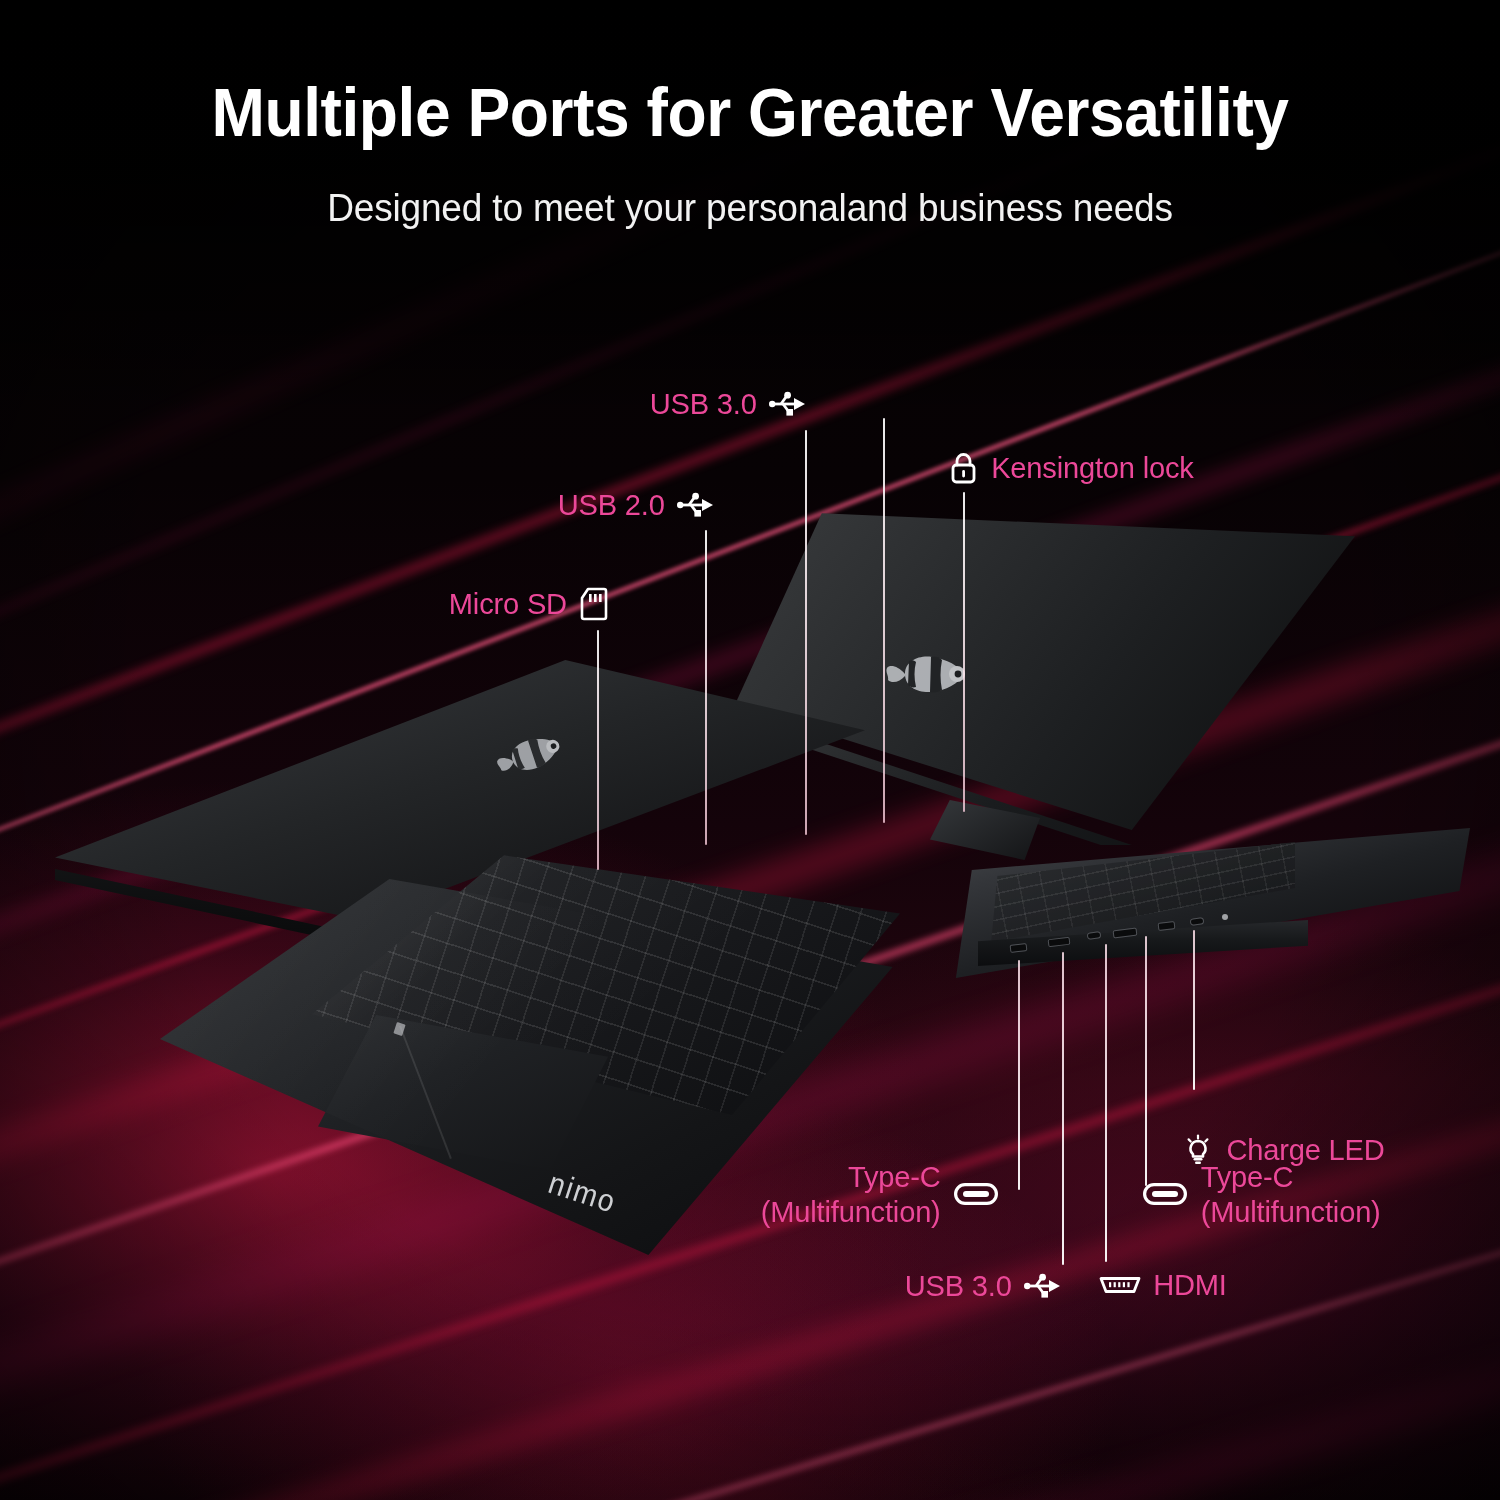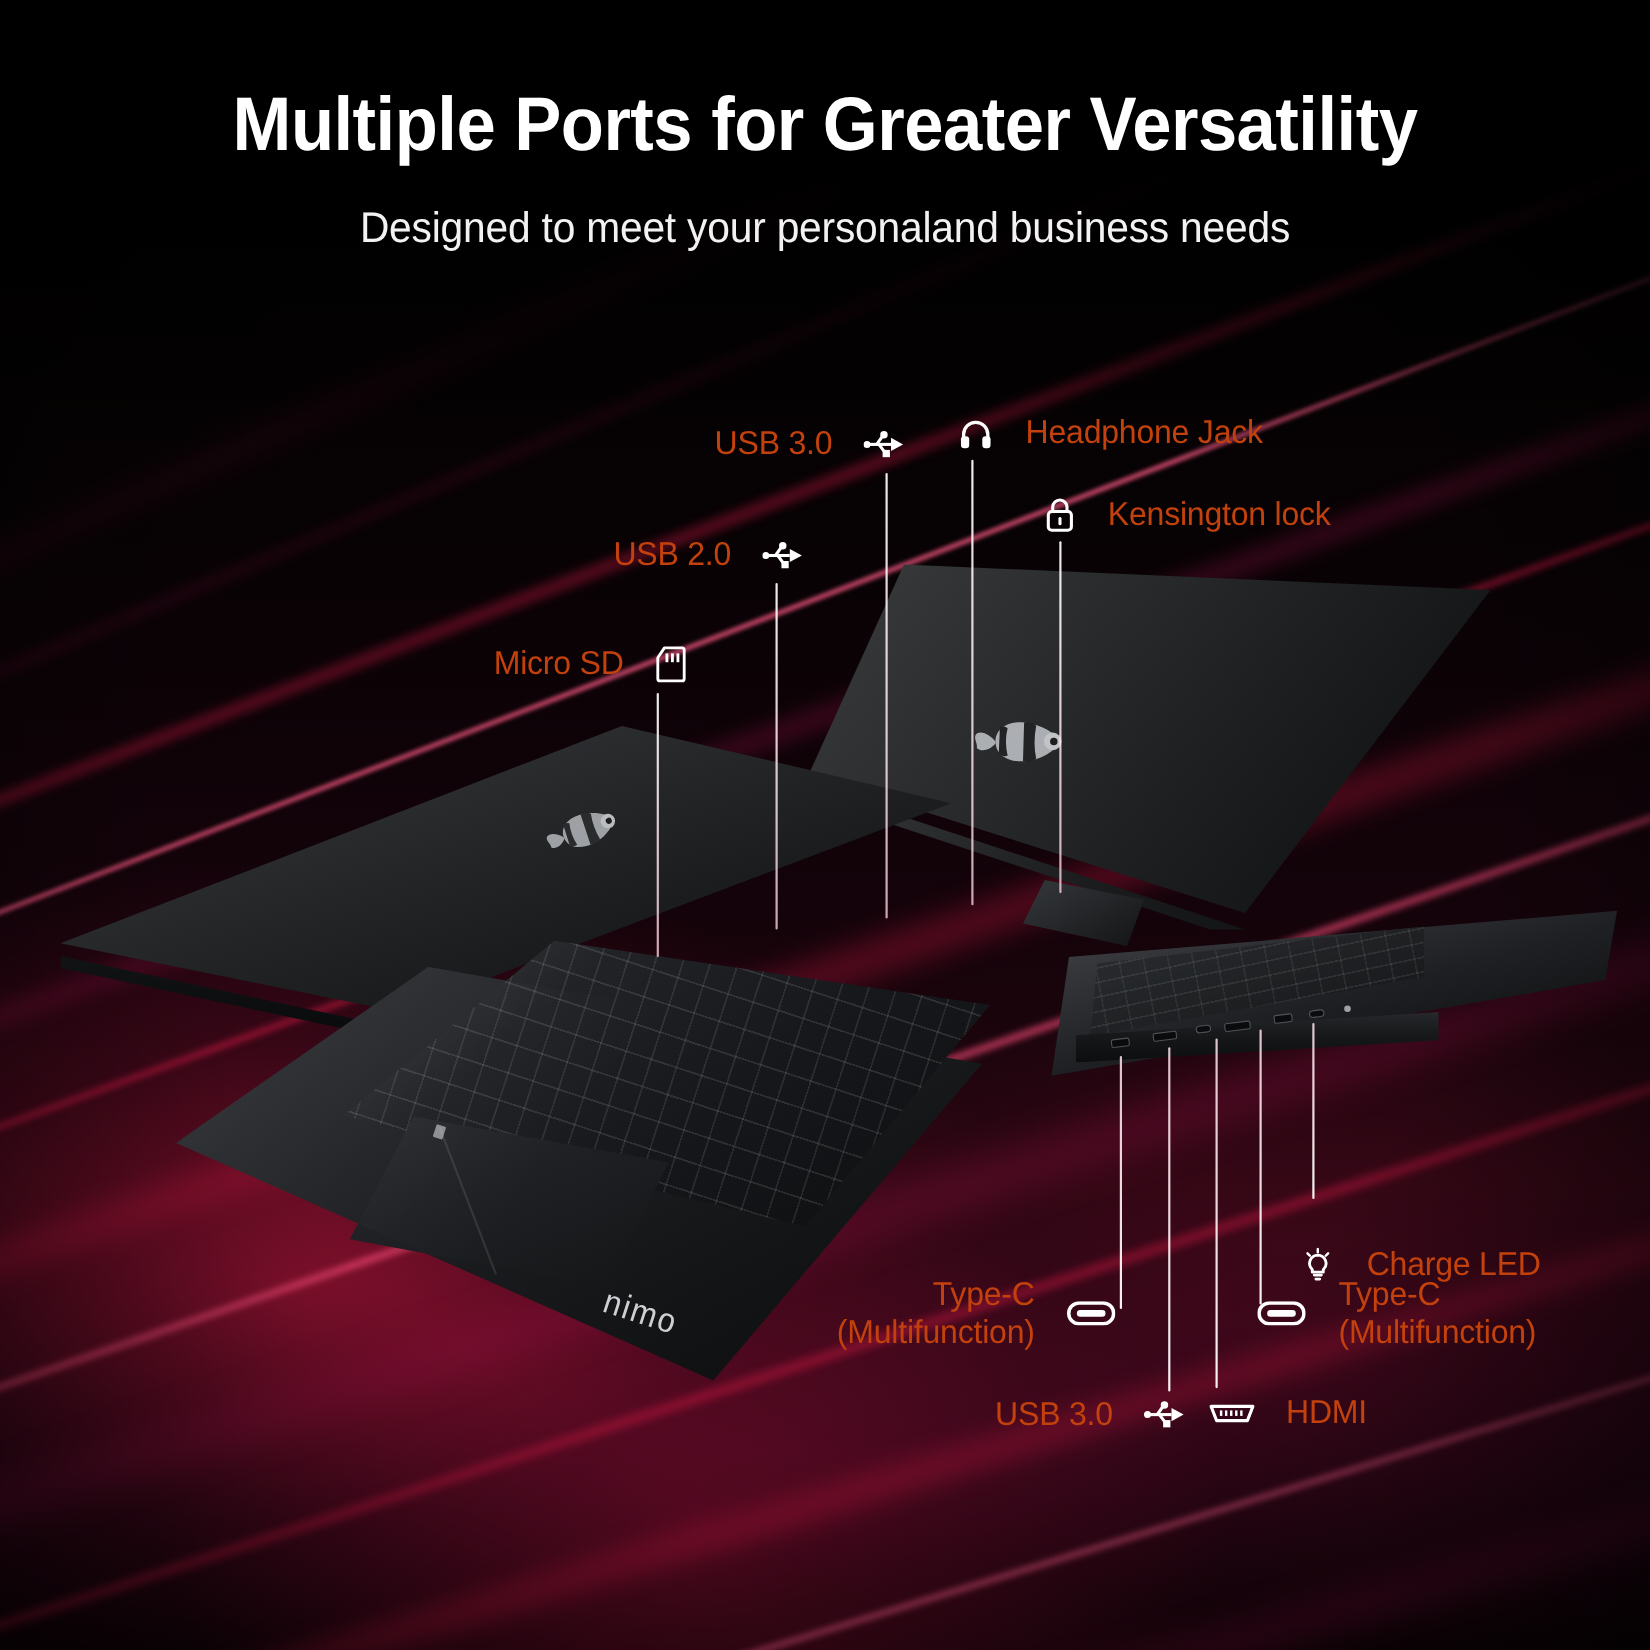--- a/index.html
+++ b/index.html
@@ -232,22 +232,22 @@
     border-radius: 1px;
   }
   .leader.down {
     background: linear-gradient(180deg, rgba(255,225,235,0.85), rgba(255,255,255,0.95));
   }
 
   .callout {
     position: absolute;
     display: flex;
     align-items: center;
-    gap: 27px;
-    color: #c2410c;
+    gap: 11px;
+    color: #ec4899;
     font-size: 30px;
     font-weight: 400;
     letter-spacing: -0.2px;
     white-space: nowrap;
     line-height: 1.18;
   }
   .callout.two-line { align-items: center; }
   .callout .lbl { transform: scaleX(0.97); }
   .callout .lbl.ta-right { text-align: right; }
   .callout .ico {
@@ -400,30 +400,20 @@
             <path d="M25 7 L36 13 L25 19 Z"></path>
             <path d="M12 13 L18 4.5" stroke="#fff" stroke-width="2.8" fill="none"></path>
             <circle cx="18.6" cy="4.2" r="3.4"></circle>
             <path d="M14 13 L20 21" stroke="#fff" stroke-width="2.8" fill="none"></path>
             <rect x="17.4" y="18" width="6.6" height="6.6"></rect>
           </g>
         </svg>
       </span>
     </div>
 
-    <div class="callout" style="left:872px; top:376px;">
-      <span class="ico">
-        <svg width="30" height="30" viewBox="0 0 30 30" aria-hidden="true">
-          <path d="M4 20 V16 A11 11 0 0 1 26 16 V20" fill="none" stroke="#fff" stroke-width="3" stroke-linecap="round"></path>
-          <rect x="1.6" y="17.5" width="7.5" height="11" rx="3" fill="#fff"></rect>
-          <rect x="21" y="17.5" width="7.5" height="11" rx="3" fill="#fff"></rect>
-        </svg>
-      </span>
-      <span class="lbl">Headphone Jack</span>
-    </div>
 
     <div class="callout" style="left:950px; top:450px;">
       <span class="ico">
         <svg width="27" height="32" viewBox="0 0 27 32" aria-hidden="true">
           <path d="M7 13 V9 A6.5 6.5 0 0 1 20 9 V13" fill="none" stroke="#fff" stroke-width="2.8" stroke-linecap="round"></path>
           <rect x="3" y="13" width="21" height="17" rx="3.2" fill="none" stroke="#fff" stroke-width="2.8"></rect>
           <rect x="12.2" y="18" width="2.8" height="7.5" rx="1.4" fill="#fff"></rect>
         </svg>
       </span>
       <span class="lbl">Kensington lock</span>

